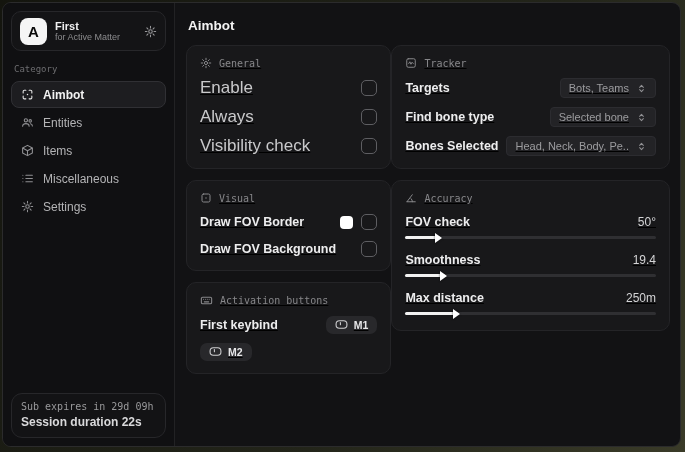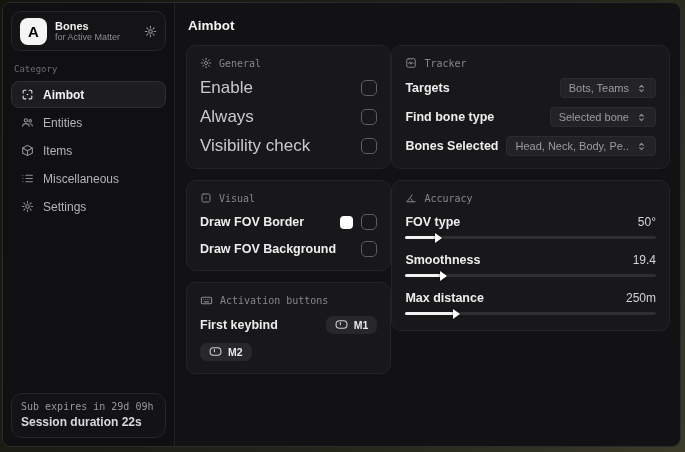--- a/index.html
+++ b/index.html
@@ -63,21 +63,21 @@
     padding: 7px 9px 8px; background: #131315;
   }
   .foot-line1 {
     font-family: "DejaVu Sans Mono", monospace;
     font-size: 10px; color: #9a9a9c; margin-bottom: 3px; white-space: nowrap;
   }
   .foot-line2 { font-size: 12px; font-weight: 700; color: #d9d9db; }
   
   .main { flex: 1; padding: 13px 10px 0 11px; overflow: hidden; }
   .page-title { font-size: 13.5px; font-weight: 700; color: #f3f3f3; margin: 2px 0 12px 2px; }
-  .cols { display: grid; grid-template-columns: 1fr 1fr; gap: 0; align-items: start; }
+  .cols { display: grid; grid-template-columns: 1fr 1fr; gap: 0; align-items: start; text-decoration: underline; }
   .col { display: flex; flex-direction: column; gap: 11px; }
   .card {
     background: #18181a; border: 1px solid #242427; border-radius: 10px;
     padding: 11px 13px 12px;
   }
   .sec-label {
     display: flex; align-items: center; gap: 7px;
     font-family: "DejaVu Sans Mono", monospace;
     font-size: 10px; color: #87878a;
   }
@@ -135,21 +135,21 @@
 </head>
 <body>
 
 <div class="window">
 
   <div class="sidebar">
 
     <div class="side-header">
       <div class="logo">A</div>
       <div class="app-titles">
-        <div class="app-name">Bones</div>
+        <div class="app-name">First</div>
         <div class="app-sub">for Active Matter</div>
       </div>
       <span class="icon-btn">
         <svg width="13" height="13" viewBox="0 0 24 24" fill="none" stroke="currentColor" stroke-width="2" stroke-linecap="round">
           <circle cx="12" cy="12" r="3.2"></circle>
           <path d="M12 2.5v3M12 18.5v3M2.5 12h3M18.5 12h3M5.3 5.3l2.1 2.1M16.6 16.6l2.1 2.1M18.7 5.3l-2.1 2.1M7.4 16.6l-2.1 2.1"></path>
         </svg>
       </span>
     </div>
 
@@ -335,21 +335,21 @@
           <div class="sec-label">
             <svg width="12" height="12" viewBox="0 0 24 24" fill="none" stroke="currentColor" stroke-width="2" stroke-linecap="round" stroke-linejoin="round">
               <path d="M4 19.5h16.5M4 19.5 14.5 5.5"></path>
               <path d="M14.8 19.5a8.5 8.5 0 0 0-2.6-6.2"></path>
             </svg>
             <span>Accuracy</span>
           </div>
 
           <div class="acc-row">
             <div class="acc-top">
-              <span class="lbl-bold">FOV type</span>
+              <span class="lbl-bold">FOV check</span>
               <span class="acc-value">50°</span>
             </div>
             <div class="slider">
               <div class="track"></div>
               <div class="fill" style="width: 14%;"></div>
               <div class="thumb" style="left: 14%;"></div>
             </div>
           </div>
 
           <div class="acc-row">

